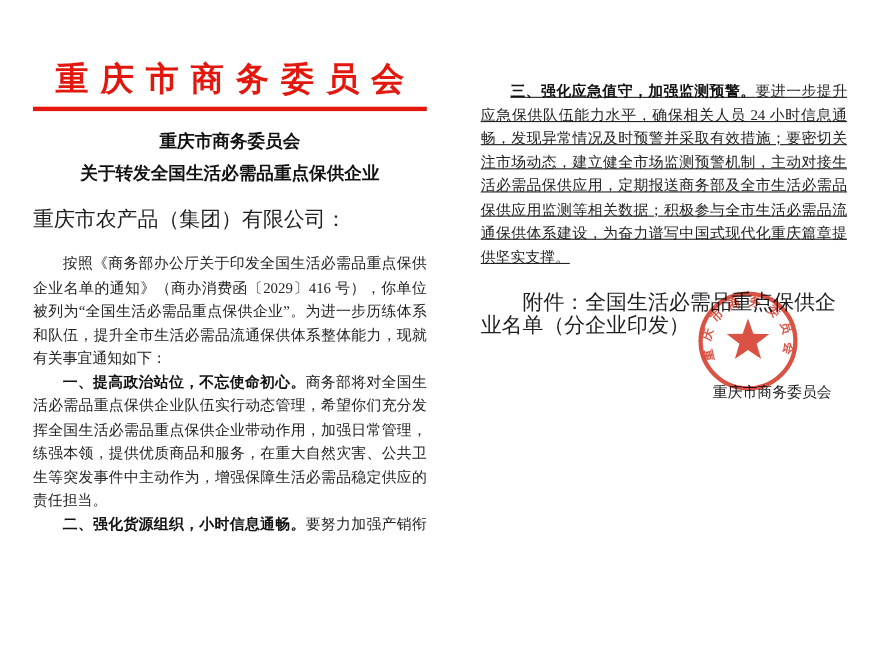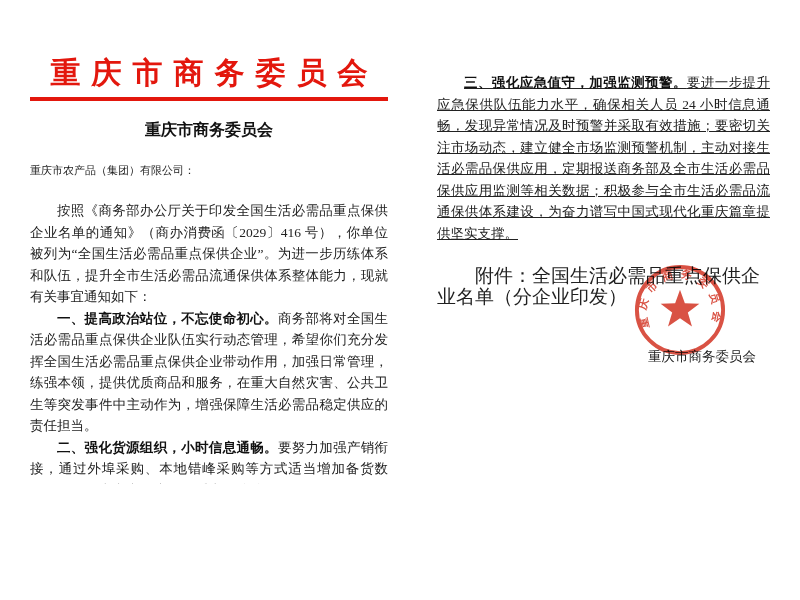--- a/index.html
+++ b/index.html
@@ -20,21 +20,21 @@
   }
   .red-rule{height:4px;background:#e3170d;margin-top:5px;}
 
   .doc-title{
     margin:14px 0 0 0;text-align:center;
     font-family:"Liberation Sans","DejaVu Sans",sans-serif;
     font-weight:bold;font-size:16px;line-height:29px;color:#111;
   }
   .doc-title .t-line{display:block;}
 
-  .salutation{margin:16px 0 0 0;font-size:11px;line-height:21px;}
+  .salutation{margin:16px 0 0 0;font-size:19px;line-height:21px;}
 
   .para{
     margin:0;font-size:13.5px;line-height:21.5px;
     text-align:justify;text-indent:2em;color:#222;
   }
   .intro{margin-top:19px;}
   .lead{font-family:"Liberation Sans","DejaVu Sans",sans-serif;font-weight:bold;color:#111;}
 
   .page-num{
     position:absolute;font-size:12px;color:#333;letter-spacing:2px;white-space:nowrap;
@@ -67,20 +67,21 @@
 <div class="canvas">
 
   <section class="page page-1">
     <header>
       <div class="letterhead">重庆市商务委员会</div>
       <div class="red-rule"></div>
     </header>
 
     <h1 class="doc-title">
       <span class="t-line">重庆市商务委员会</span>
+      <span class="t-line">关于转发全国生活必需品重点保供企业</span>
     </h1>
 
     <p class="salutation">重庆市农产品（集团）有限公司：</p>
 
     <p class="para intro">按照《商务部办公厅关于印发全国生活必需品重点保供企业名单的通知》（商办消费函〔2029〕416 号），你单位被列为“全国生活必需品重点保供企业”。为进一步历练体系和队伍，提升全市生活必需品流通保供体系整体能力，现就有关事宜通知如下：</p>
 
     <p class="para"><strong class="lead">一、提高政治站位，不忘使命初心。</strong><span>商务部将对全国生活必需品重点保供企业队伍实行动态管理，希望你们充分发挥全国生活必需品重点保供企业带动作用，加强日常管理，练强本领，提供优质商品和服务，在重大自然灾害、公共卫生等突发事件中主动作为，增强保障生活必需品稳定供应的责任担当。</span></p>
 
     <p class="para"><strong class="lead">二、强化货源组织，小时信息通畅。</strong><span>要努力加强产销衔接，通过外埠采购、本地错峰采购等方式适当增加备货数量，进一步充实商业库存，重点保障粮、油、肉、禽、蛋、奶、水产、蔬菜、水果等主要生活必需品市场供应，确保民生商品供应稳定。</span></p>
 

